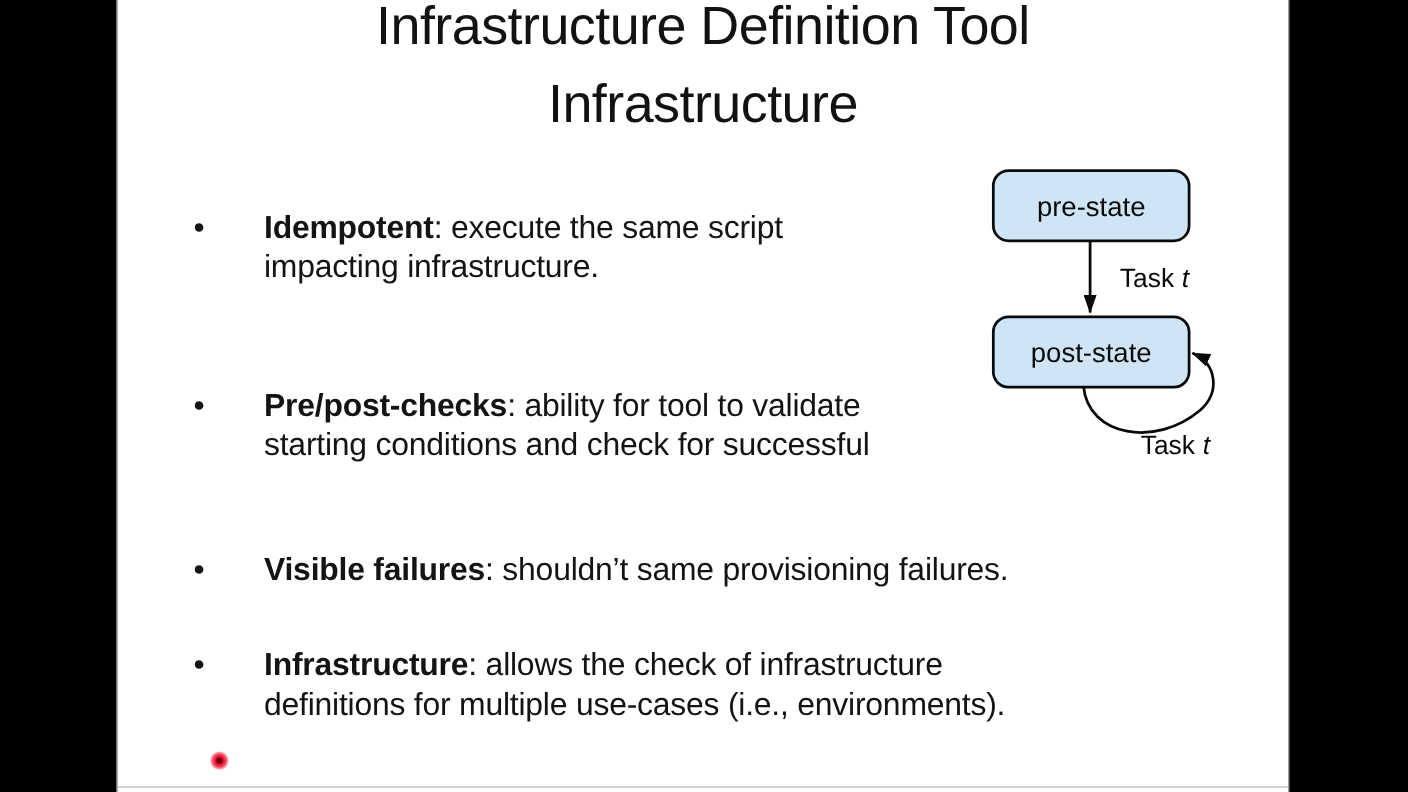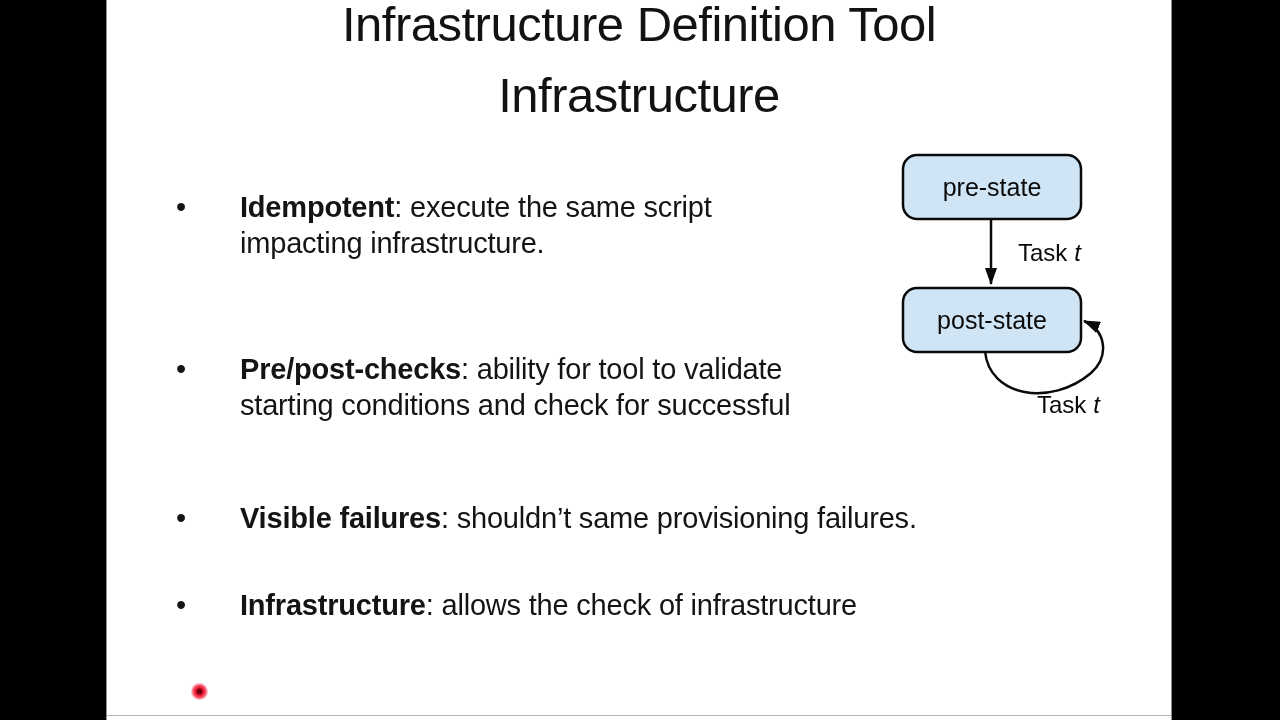--- a/index.html
+++ b/index.html
@@ -81,20 +81,21 @@
     <span class="marker">•</span>
     <div class="btext">
       <div class="bline"><b>Visible failures</b><span>: shouldn’t same provisioning failures.</span></div>
     </div>
   </div>
 
   <div class="bullet" style="top:587px">
     <span class="marker">•</span>
     <div class="btext">
       <div class="bline"><b>Infrastructure</b><span>: allows the check of infrastructure</span></div>
+      <div class="bline">definitions for multiple use-cases (i.e., environments).</div>
     </div>
   </div>
 
   <svg class="diagram" width="252" height="292" viewBox="0 0 252 292">
     <defs>
       <marker id="arrowhead" markerUnits="userSpaceOnUse" markerWidth="18" markerHeight="12" refX="16" refY="6" orient="auto">
         <path d="M0,0 L17,6 L0,12 Z" fill="#0a0a0a"></path>
       </marker>
     </defs>
 

